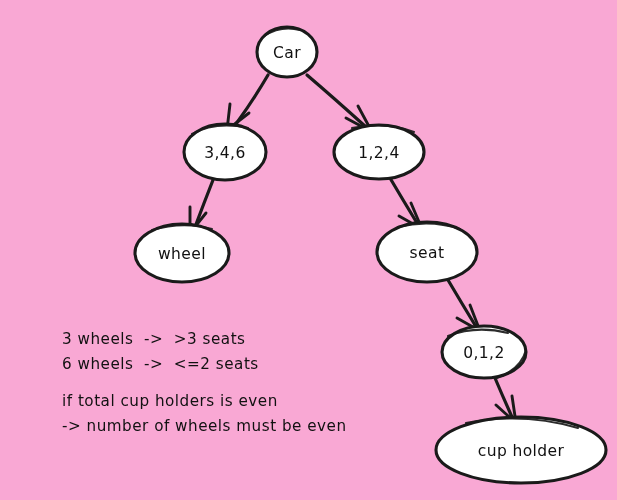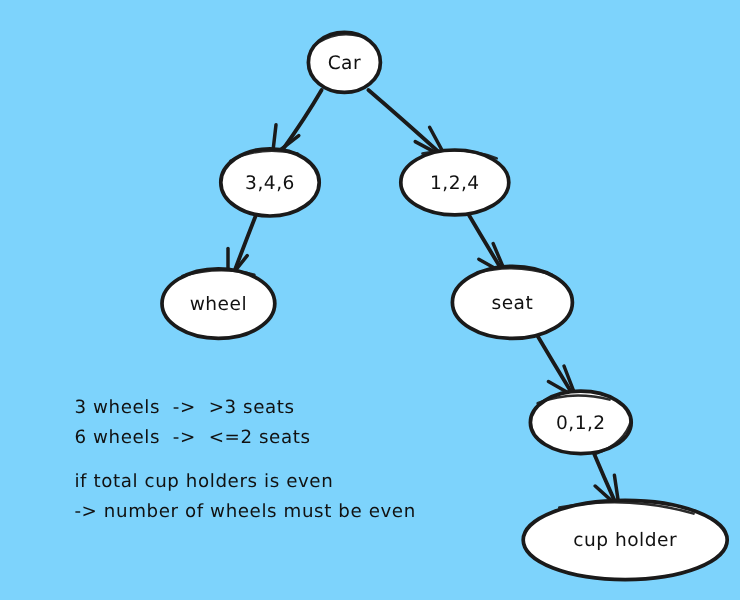--- a/index.html
+++ b/index.html
@@ -4,21 +4,21 @@
 <style>
   html, body {
     margin: 0;
     padding: 0;
     background: #ffffff;
   }
   #canvas {
     position: relative;
     width: 617px;
     height: 500px;
-    background: #7dd3fc;
+    background: #f9a8d4;
     overflow: hidden;
     font-family: "DejaVu Sans", sans-serif;
     text-decoration: underline;
   }
   #canvas svg {
     position: absolute;
     left: 0;
     top: 0;
     width: 617px;
     height: 500px;

